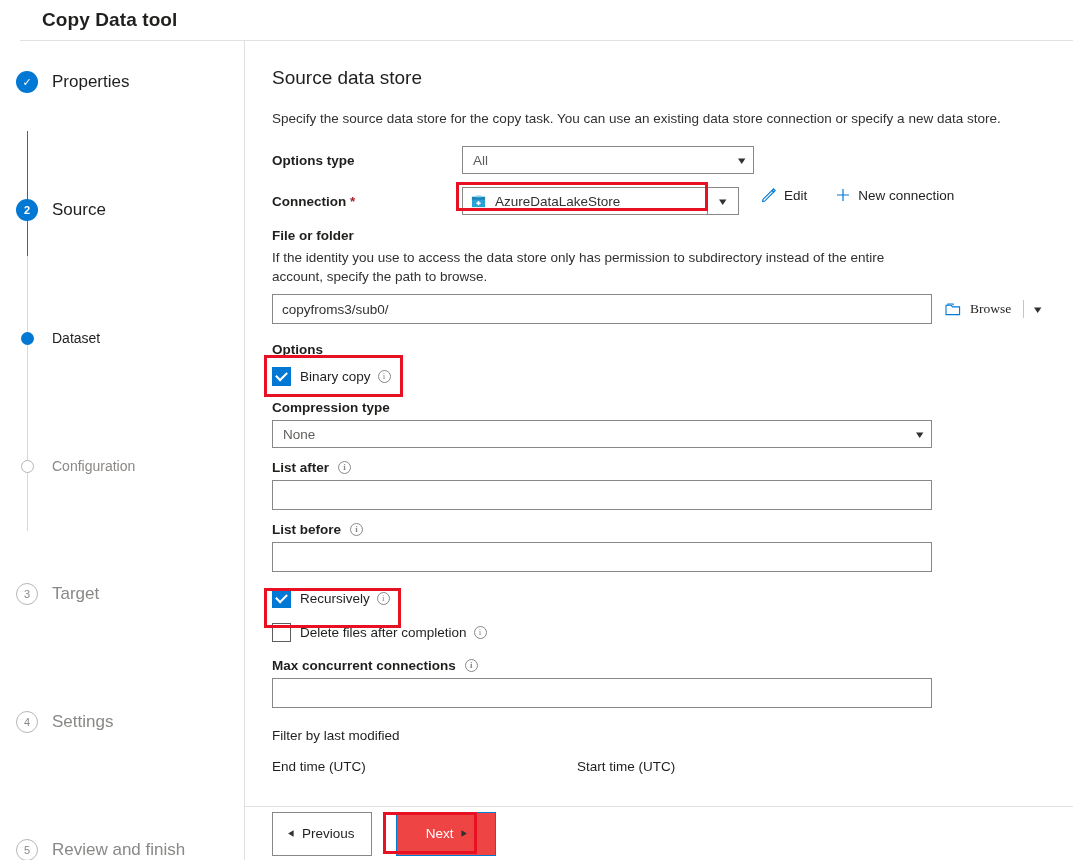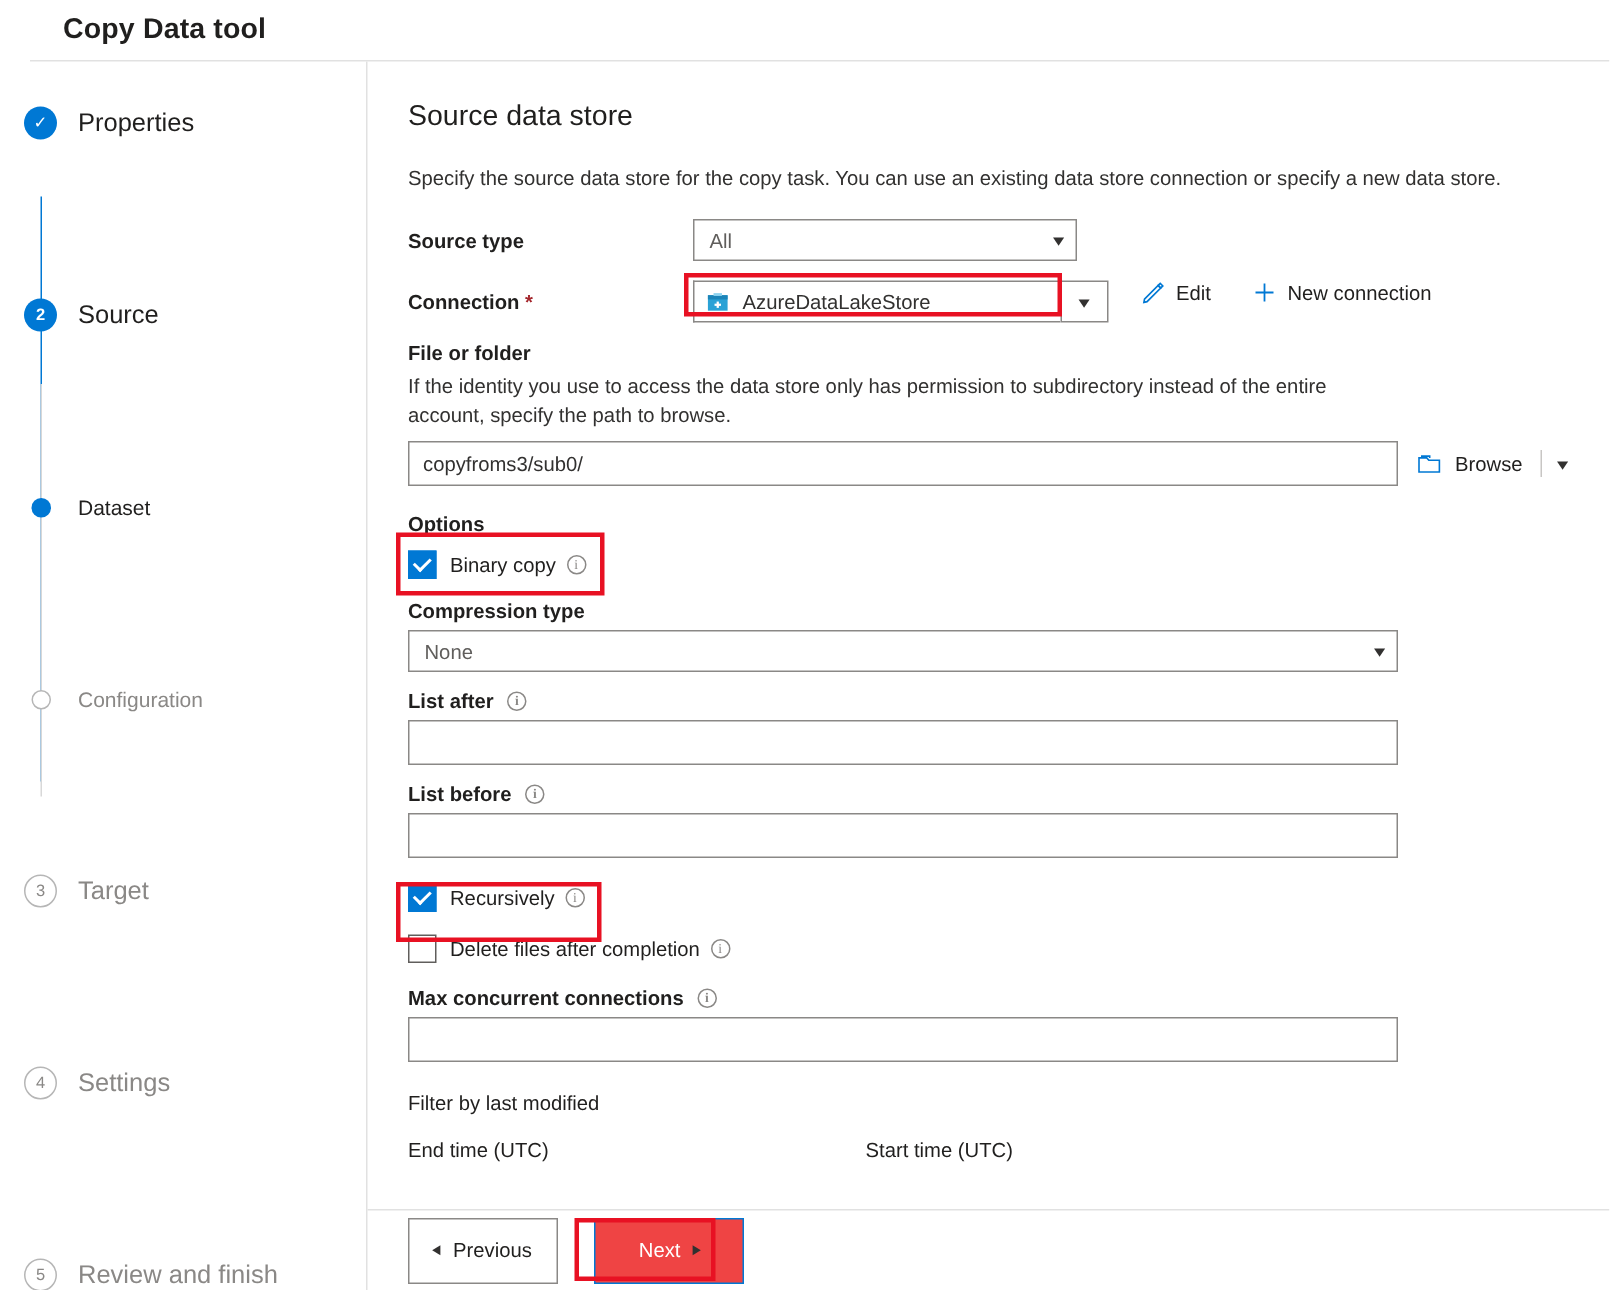--- a/index.html
+++ b/index.html
@@ -176,21 +176,21 @@
   .row-label {
     width: 190px;
     font-size: 13.5px;
     font-weight: 600;
     color: #201f1e;
     flex: 0 0 190px;
   }
   .req { color: #a4262c; font-weight: 600; }
 
   .select-box {
-    width: 256px;
+    width: 292px;
     height: 28px;
     border: 1px solid #8a8886;
     background: #fff;
     display: flex;
     align-items: center;
     padding: 0 8px 0 10px;
     font-size: 13.5px;
     color: #605e5c;
     position: relative;
   }
@@ -279,20 +279,21 @@
     align-items: center;
   }
   .path-input { width: 660px; }
   .browse {
     display: flex;
     align-items: center;
     margin-left: 13px;
     font-size: 13.5px;
     color: #201f1e;
     cursor: pointer;
+    font-family: Liberation Serif, serif;
   }
   .browse .ic { color: #0078d4; margin-right: 8px; display: inline-flex; }
   .browse-sep {
     width: 1px; height: 18px; background: #c8c6c4;
     margin: 0 11px 0 12px;
   }
 
   .section-label {
     font-size: 13.5px;
     font-weight: 600;
@@ -466,21 +467,21 @@
     </ul>
   </div>
 
   <div class="main">
     <div class="main-inner">
 
       <div class="page-title">Source data store</div>
       <div class="page-desc">Specify the source data store for the copy task. You can use an existing data store connection or specify a new data store.</div>
 
       <div class="row">
-        <div class="row-label">Source type</div>
+        <div class="row-label">Options type</div>
         <div class="select-box">
           <span class="val">All</span>
           <span class="chev">▾</span>
         </div>
       </div>
 
       <div class="row">
         <div class="row-label">
           <span>Connection</span>
           <span class="req">*</span>

